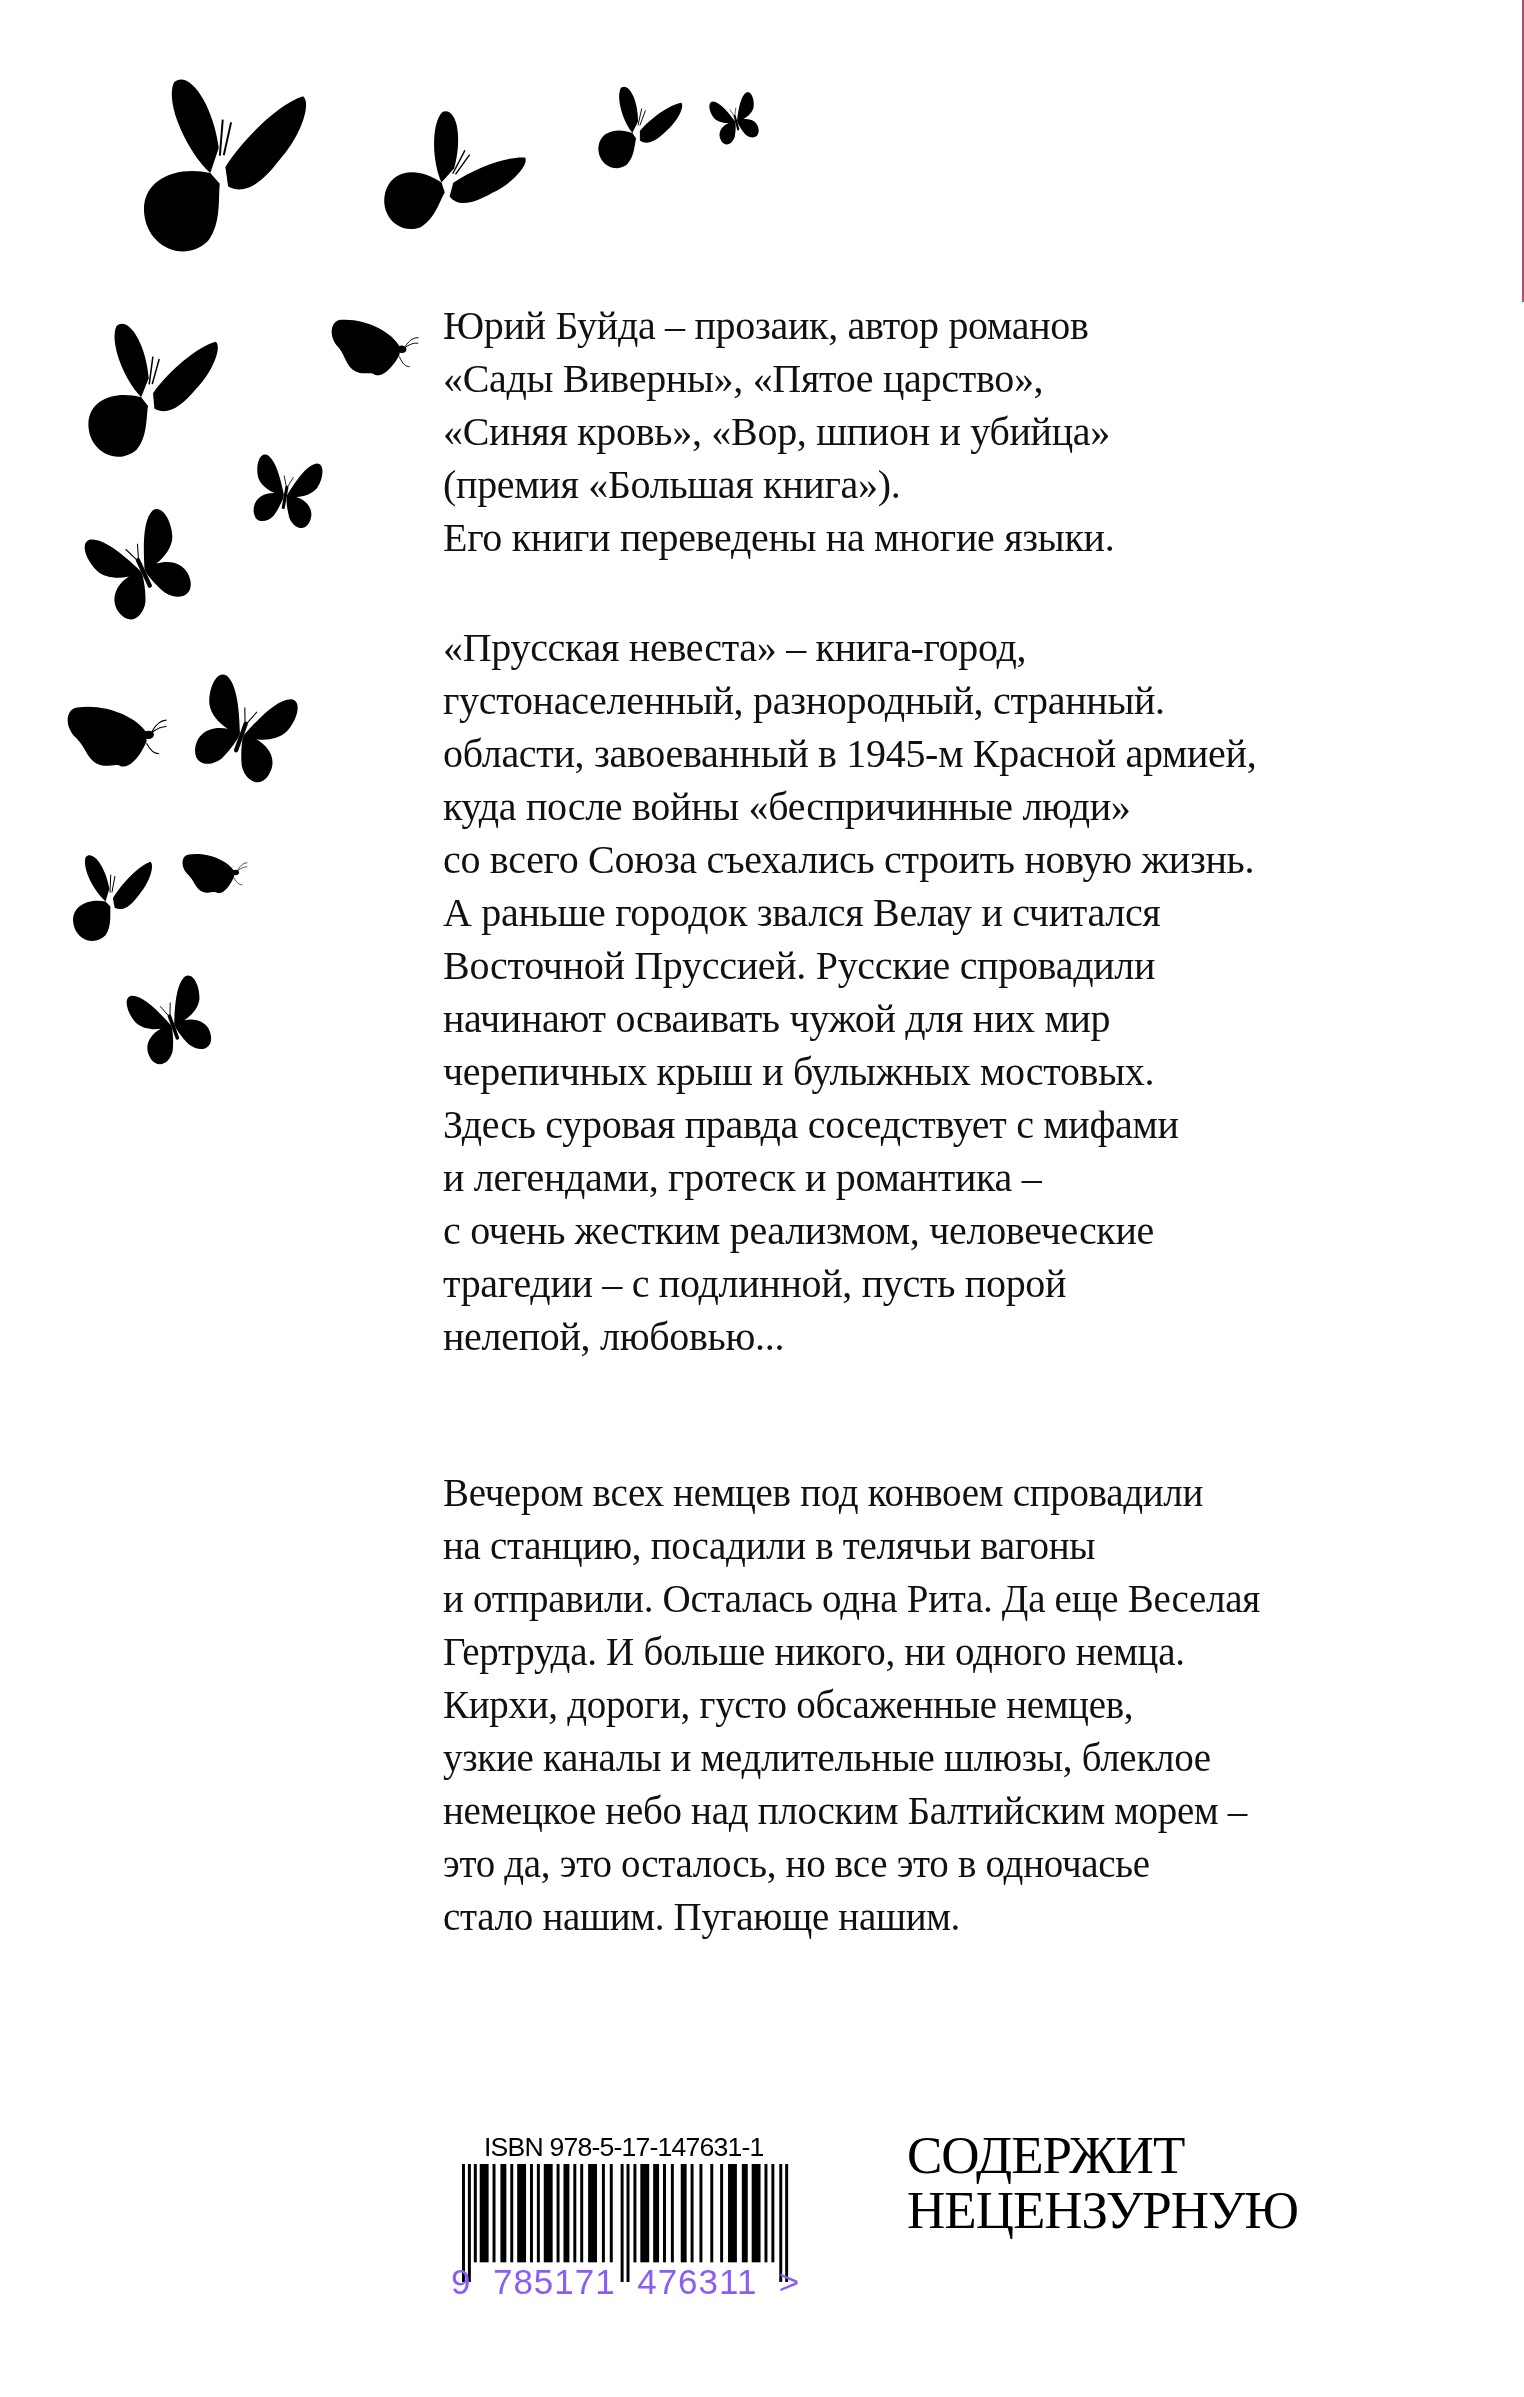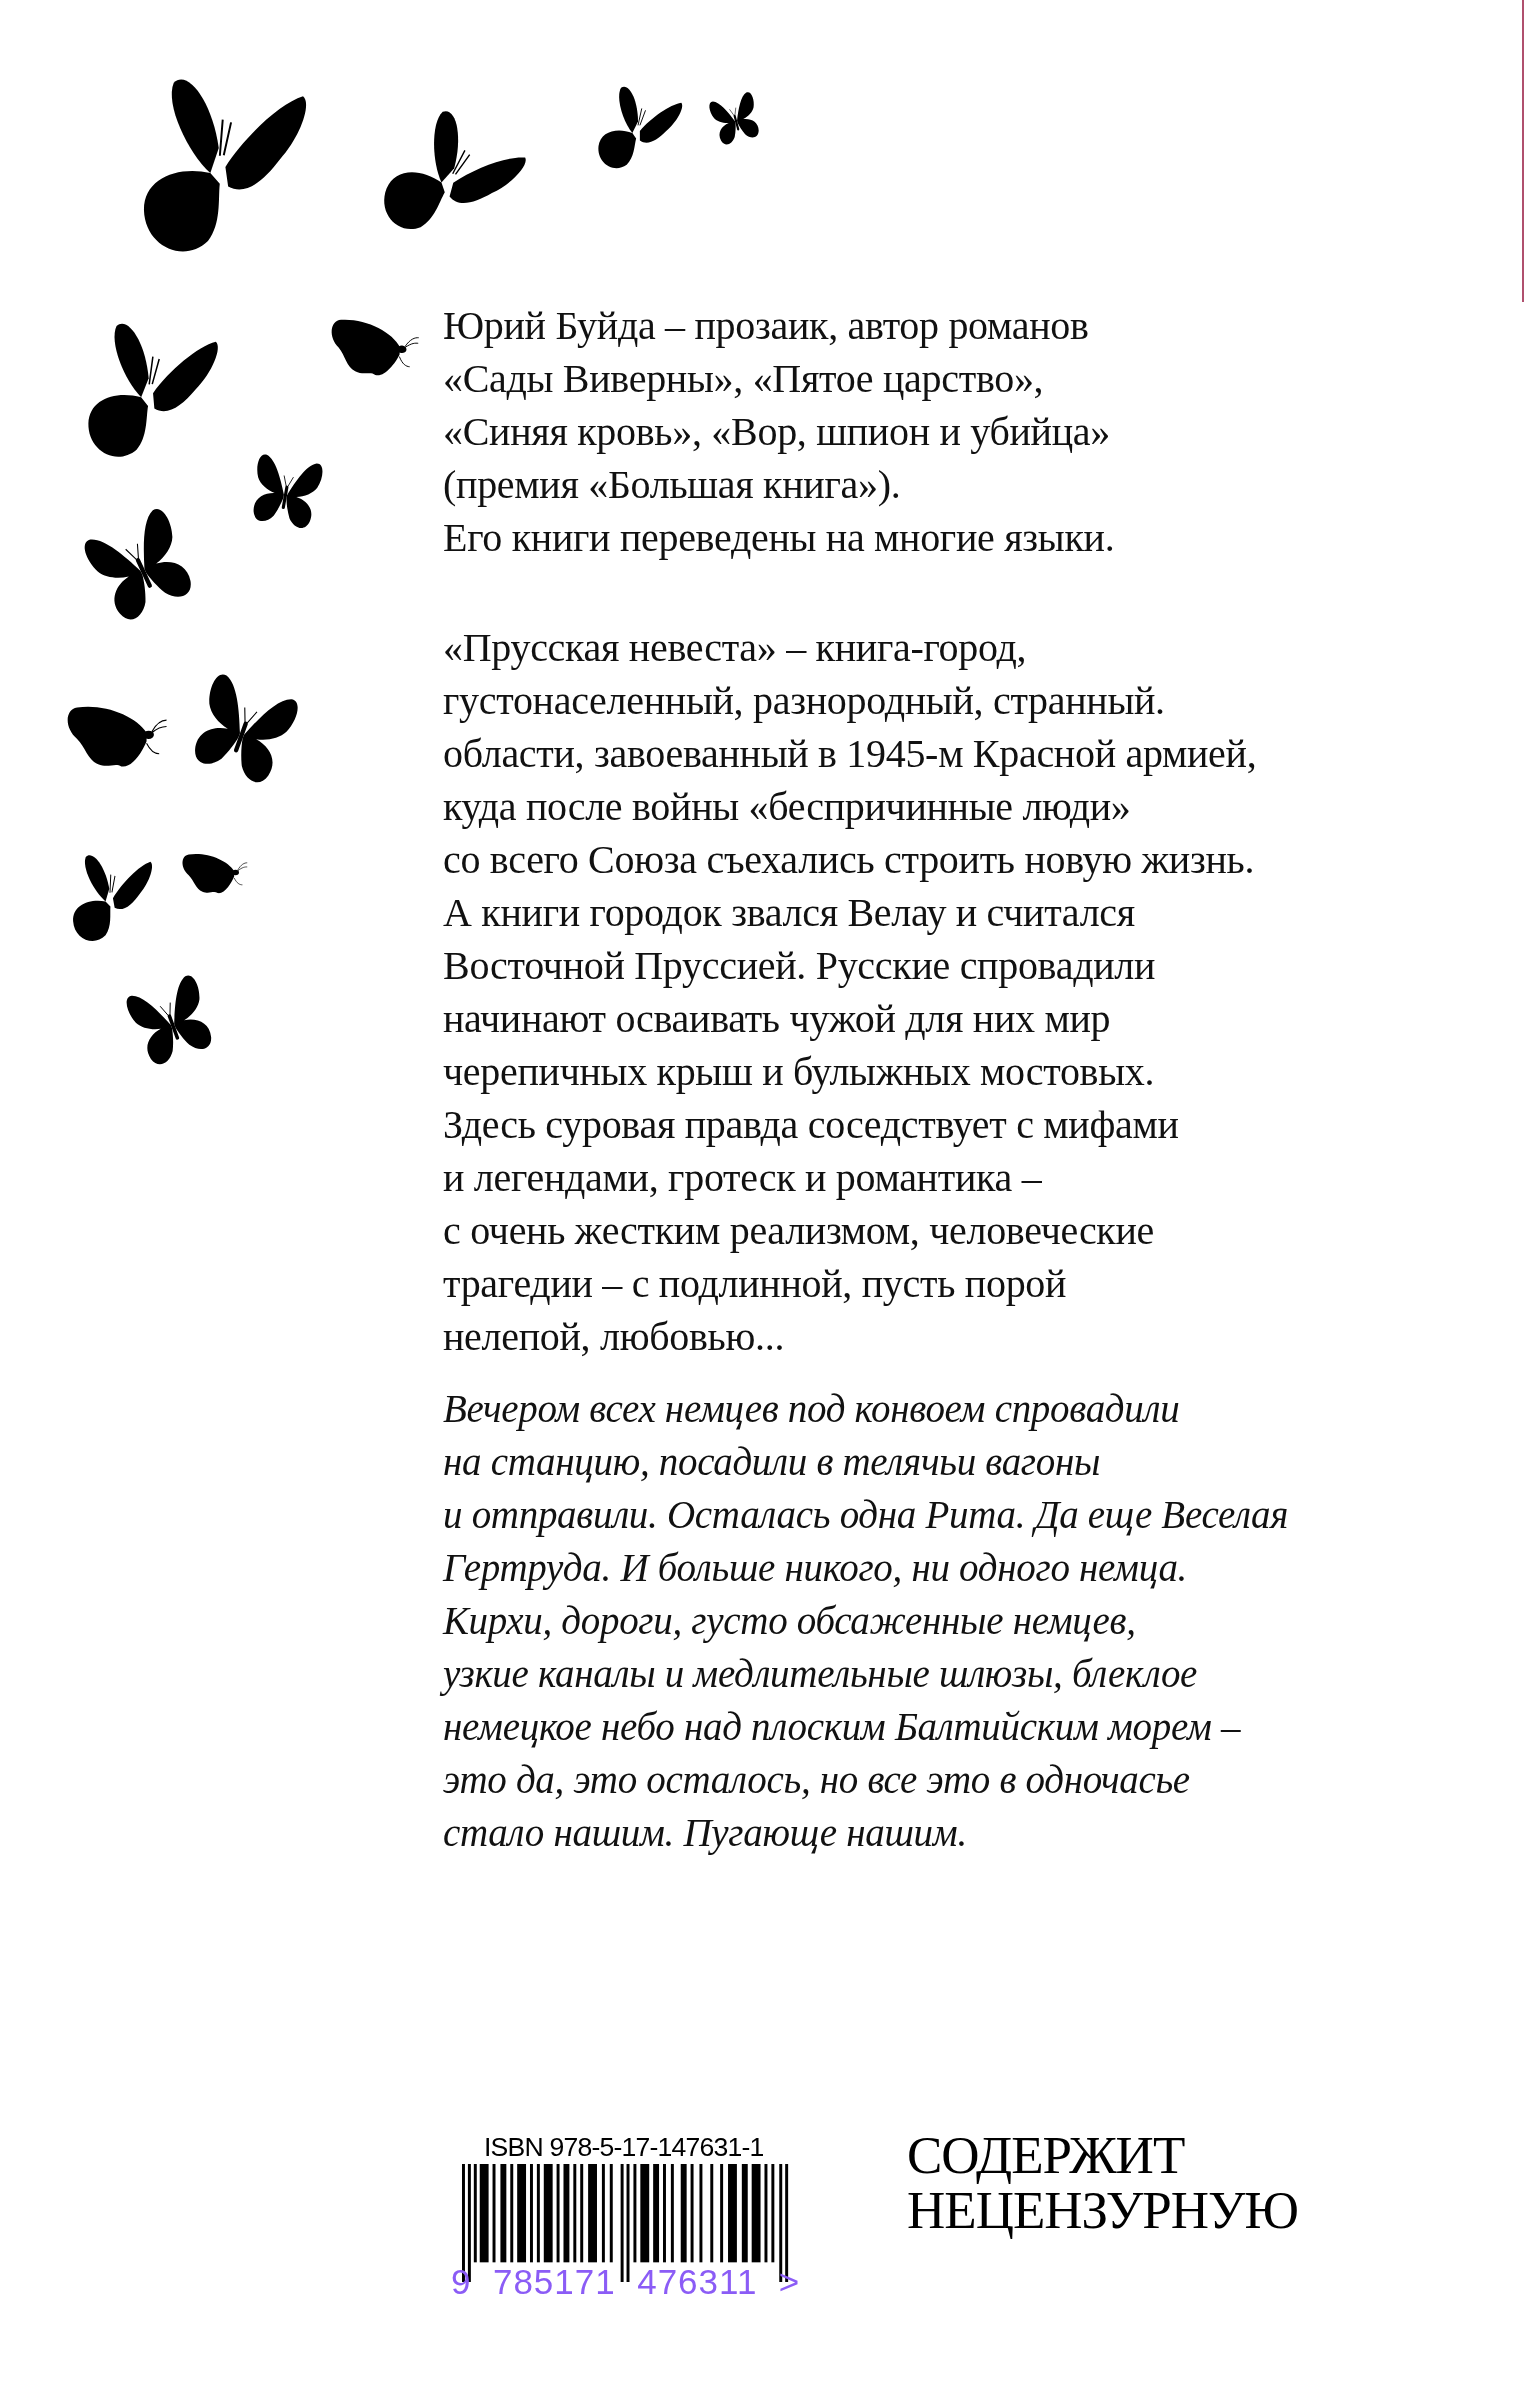--- a/index.html
+++ b/index.html
@@ -13,21 +13,21 @@
     background: #b0506e;
   }
   .bf { position: absolute; fill: #000; }
   .text-block {
     position: absolute; left: 443px; width: 1044px;
     font-size: 40px; line-height: 53px; letter-spacing: -0.3px;
   }
   .text-block .line { display: block; white-space: nowrap; }
   #para1 { top: 299px; }
   #para2 { top: 621px; }
-  #excerpt { top: 1382px; font-style: italic; font-size: 39px; }
+  #excerpt { top: 1466px; font-size: 39px; }
   .isbn-label {
     position: absolute; left: 484px; top: 2132px;
     font-family: "Liberation Sans", "DejaVu Sans", sans-serif;
     font-size: 26.6px; letter-spacing: -0.8px; color: #000; text-align: center;
   }
   .barcode {
     position: absolute; left: 462px; top: 2164px; width: 335px; height: 118px;
   }
   .barcode-digits {
     position: absolute; left: 451px; top: 2262px;
@@ -116,21 +116,21 @@
   <span class="line">(премия «Большая книга»).</span>
   <span class="line">Его книги переведены на многие языки.</span>
 </div>
 
 <div id="para2" class="text-block">
   <span class="line">«Прусская невеста» – книга-город,</span>
   <span class="line">густонаселенный, разнородный, странный.</span>
   <span class="line">области, завоеванный в 1945-м Красной армией,</span>
   <span class="line">куда после войны «беспричинные люди»</span>
   <span class="line">со всего Союза съехались строить новую жизнь.</span>
-  <span class="line">А книги городок звался Велау и считался</span>
+  <span class="line">А раньше городок звался Велау и считался</span>
   <span class="line">Восточной Пруссией. Русские спровадили</span>
   <span class="line">начинают осваивать чужой для них мир</span>
   <span class="line">черепичных крыш и булыжных мостовых.</span>
   <span class="line">Здесь суровая правда соседствует с мифами</span>
   <span class="line">и легендами, гротеск и романтика –</span>
   <span class="line">с очень жестким реализмом, человеческие</span>
   <span class="line">трагедии – с подлинной, пусть порой</span>
   <span class="line">нелепой, любовью...</span>
 </div>
 

